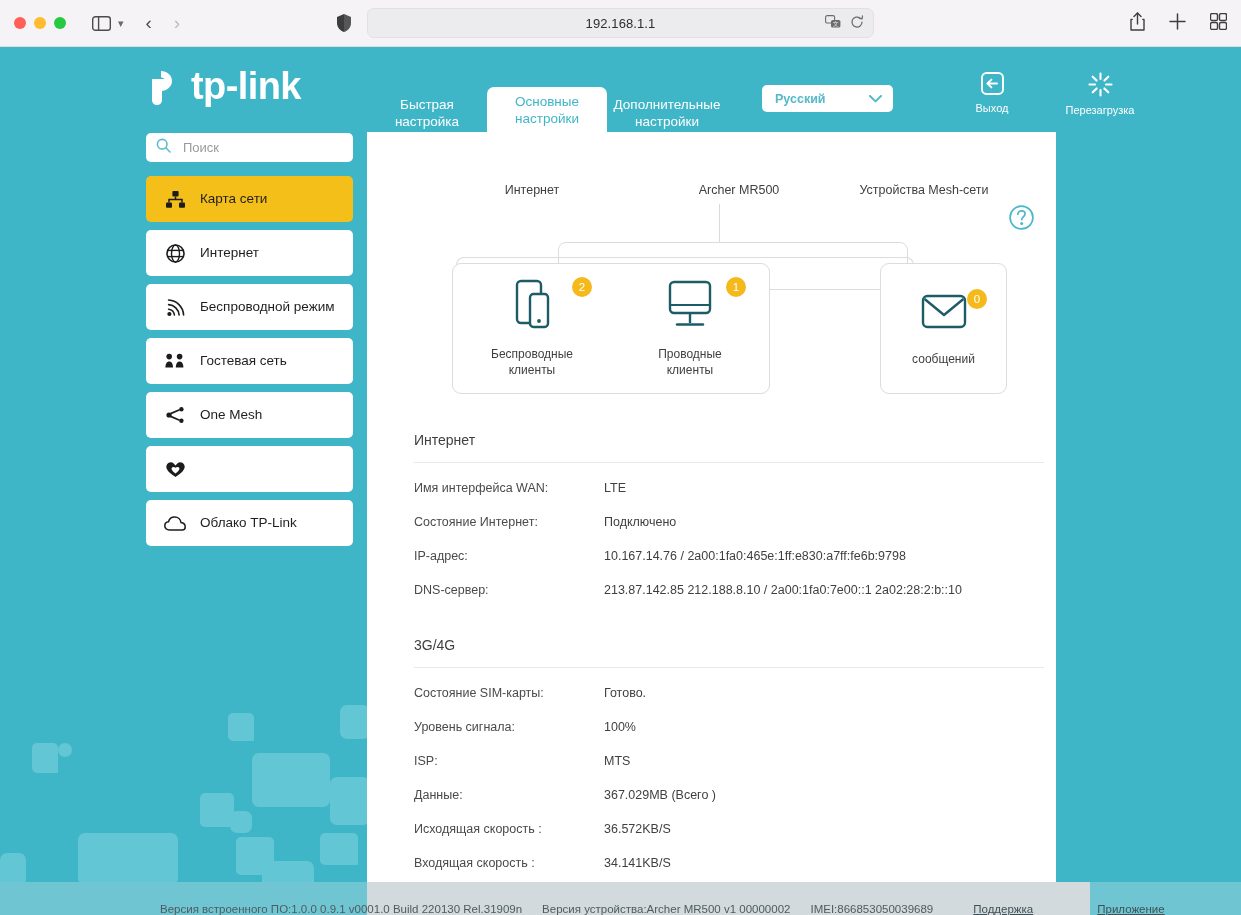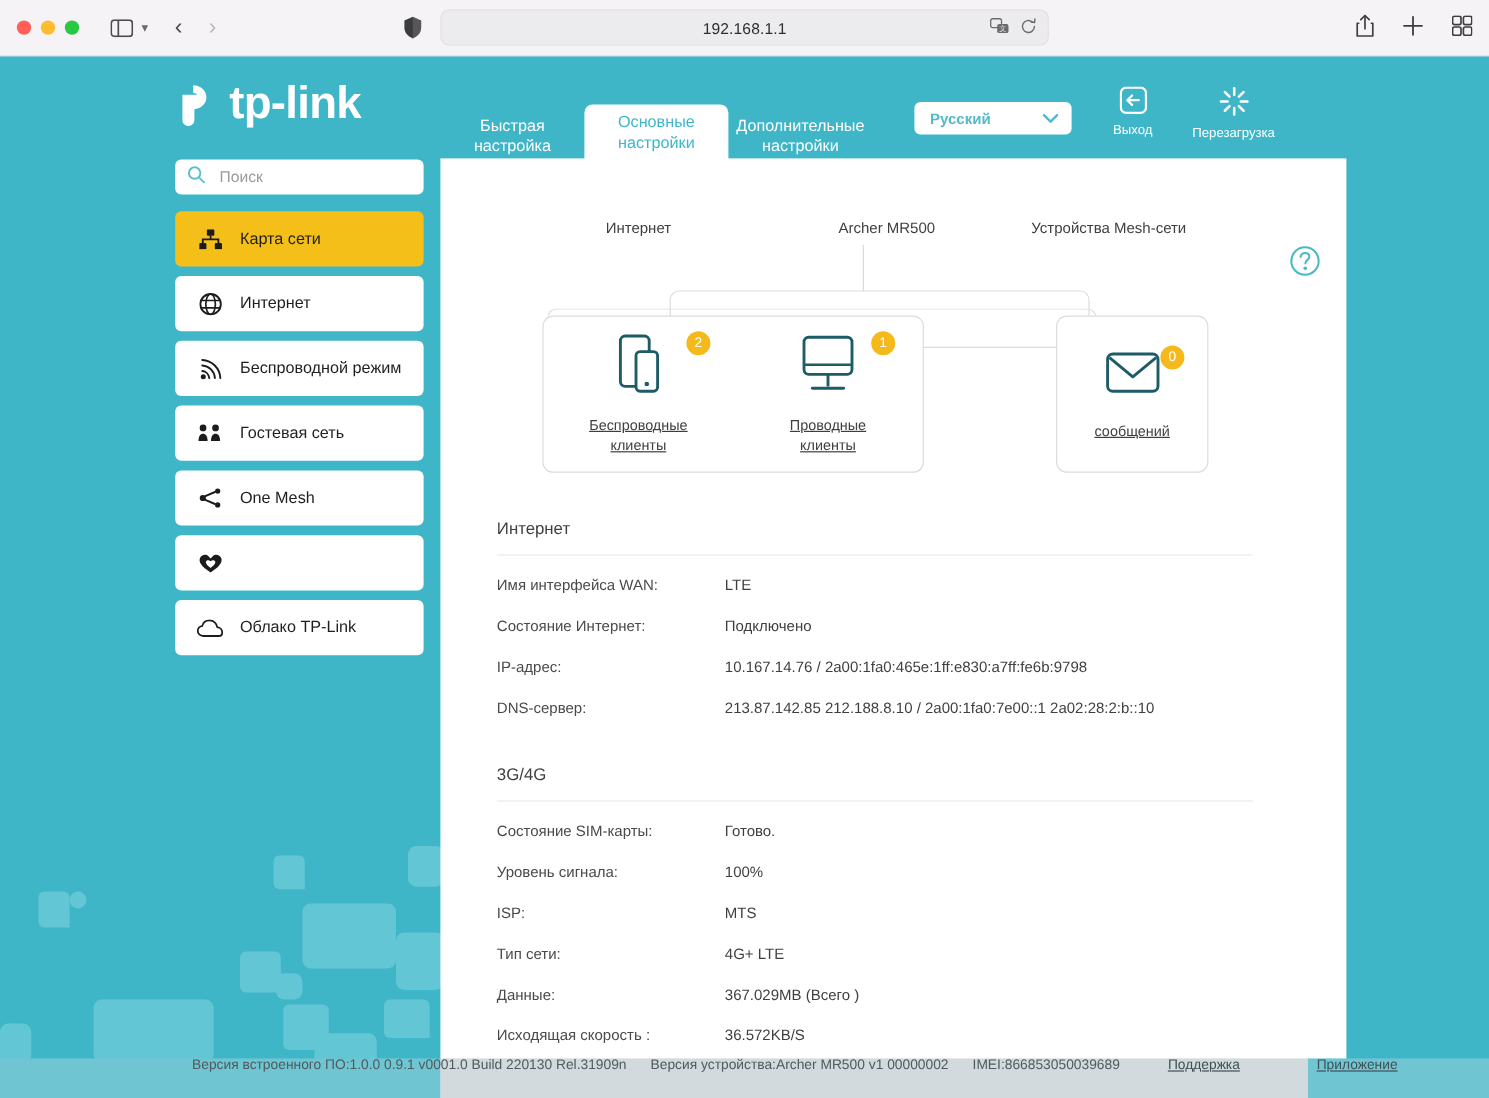--- a/index.html
+++ b/index.html
@@ -85,21 +85,21 @@
   .nav-ico {
     width: 26px; min-width: 26px; display: flex; align-items: center;
     justify-content: center; color: #1c1c1c;
   }
   .nav-label {
     font-size: 13.5px; color: #1f1f1f; margin-left: 12px; line-height: 1.25;
   }
 
   
   .content {
-    position: absolute; left: 367px; top: 85px; width: 755px; height: 783px;
+    position: absolute; left: 367px; top: 85px; width: 689px; height: 783px;
     background: #ffffff;
   }
 
   
   .tabs { position: absolute; left: 0; top: -45px; display: flex; align-items: flex-end; }
   .tab {
     width: 120px; text-align: center; font-size: 13.5px; line-height: 1.25;
     padding: 7px 4px 8px; color: #ffffff; cursor: pointer;
   }
   .tab.active {
@@ -107,21 +107,21 @@
     padding-bottom: 11px;
   }
   .lang-select {
     position: absolute; left: 395px; top: -47px; width: 131px; height: 27px;
     background: #ffffff; border-radius: 5px; display: flex; align-items: center;
     justify-content: space-between; padding: 0 11px 0 13px; cursor: pointer; font-weight: bold;
   }
   .lang-select span { font-size: 12.5px; color: #55b9c8; }
 
   .top-actions {
-    position: absolute; left: 542px; top: -60px; display: flex; gap: 14px;
+    position: absolute; left: 590px; top: -60px; display: flex; gap: 38px;
   }
   .top-action { text-align: center; color: #ffffff; cursor: pointer; width: 70px; }
   .top-action .lbl { font-size: 11px; margin-top: 3px; display: block; }
 
   .help-icon { position: absolute; right: 22px; top: 73px; cursor: pointer; }
 
   
   .topo { position: absolute; left: 0; top: 0; width: 723px; height: 275px; }
   .topo-label {
     position: absolute; text-align: center; font-size: 12.5px; color: #3f3f3f;
@@ -137,42 +137,41 @@
     background: #fff;
   }
   .client-box {
     position: absolute; border: 1px solid #dcdcdc; border-radius: 9px;
     background: #ffffff; display: flex; align-items: center; justify-content: space-around;
   }
   .client-cell { text-align: center; position: relative; padding: 0 14px; }
   .client-cell .cap {
     font-size: 12px; color: #3f3f3f; margin-top: 9px; line-height: 1.35;
     max-width: 96px;
-    text-decoration: underline;
   }
   .badge {
     position: absolute; width: 20px; height: 20px; border-radius: 50%;
     background: #f5b91b; color: #ffffff; font-size: 11.5px;
     display: flex; align-items: center; justify-content: center;
   }
 
   
   .section { position: absolute; left: 47px; width: 630px; }
   .section h3 {
     font-size: 14px; font-weight: 400; color: #3f3f3f; padding-bottom: 14px;
   }
   .section .rule { height: 1px; background: #e9e9e9; margin-bottom: 8px; }
   .row { display: flex; padding: 10px 0; font-size: 12.5px; }
   .row .k { width: 190px; color: #4a4a4a; }
   .row .v { color: #3f3f3f; }
 
   
   .footer {
     position: absolute; left: 0; bottom: 0; width: 1158px; height: 33px;
-    display: flex; align-items: flex-start; font-size: 11.5px; color: #4f5b5e;
+    display: flex; align-items: flex-end; font-size: 11.5px; color: #4f5b5e;
   }
   .footer .fbg-left {
     position: absolute; left: 0; top: 0; width: 367px; height: 33px;
     background: #6fc6d2;
   }
   .footer .fbg-mid {
     position: absolute; left: 367px; top: 0; width: 723px; height: 33px;
     background: #d2dadd;
   }
   .footer .fbg-right {
@@ -508,24 +507,20 @@
       </div>
       <div class="row">
         <span class="k">Уровень сигнала:</span>
         <span class="v">100%</span>
       </div>
       <div class="row">
         <span class="k">ISP:</span>
         <span class="v">MTS</span>
       </div>
       <div class="row">
-        <span class="k">Тип сети:</span>
-        <span class="v">4G+ LTE</span>
-      </div>
-      <div class="row">
         <span class="k">Данные:</span>
         <span class="v">367.029MB (Всего )</span>
       </div>
       <div class="row">
         <span class="k">Исходящая скорость :</span>
         <span class="v">36.572KB/S</span>
       </div>
       <div class="row">
         <span class="k">Входящая скорость :</span>
         <span class="v">34.141KB/S</span>

